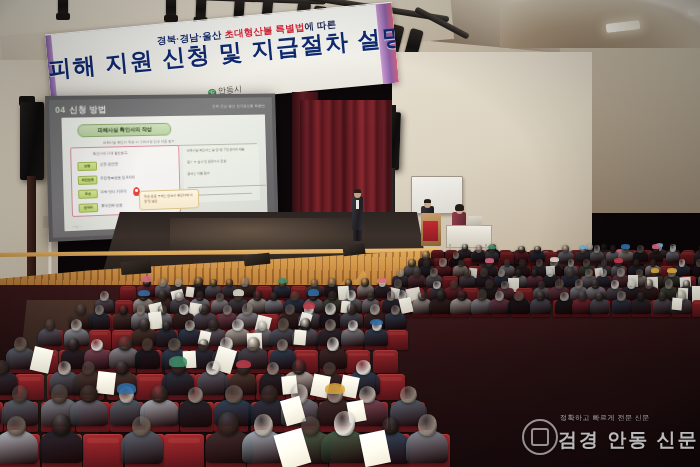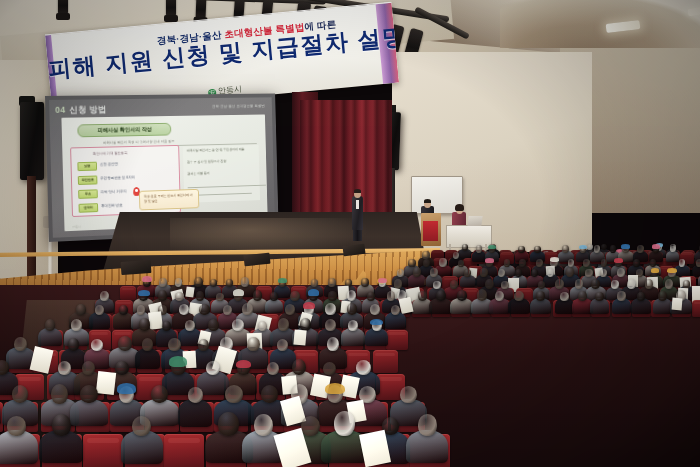--- a/index.html
+++ b/index.html
@@ -1291,14 +1291,19 @@
       <div class="shoulders" style="left: 371.06px; top: 430.706px; width: 39.0175px; height: 33.12px; background: linear-gradient(170deg, rgb(47, 67, 88), rgba(0, 0, 0, 0.78)); filter: brightness(1.09); z-index: 157;"></div>
       <div class="head" style="left: 381.898px; top: 417.162px; width: 17.3411px; height: 18.3027px; background: radial-gradient(at 38% 26%, rgba(255, 255, 255, 0.12), rgb(26, 20, 18) 62%, rgba(0, 0, 0, 0.85)); filter: brightness(1.12); z-index: 158;"></div>
       <div class="seat" style="left: 410.19px; top: 434px; width: 40px; height: 36px; filter: brightness(1.06); z-index: 156;"></div>
       <div class="shoulders" style="left: 406.175px; top: 430.175px; width: 42.0851px; height: 33.12px; background: linear-gradient(170deg, rgb(124, 130, 139), rgba(0, 0, 0, 0.78)); filter: brightness(1.09); z-index: 157;"></div>
       <div class="head" style="left: 417.866px; top: 414.451px; width: 18.7045px; height: 21.2484px; background: radial-gradient(at 38% 26%, rgba(255, 255, 255, 0.12), rgb(125, 113, 104) 62%, rgba(0, 0, 0, 0.85)); filter: brightness(1.12); z-index: 158;"></div>
     </div>
 
   <div class="warmcast"></div>
   <div class="vignette"></div>
 
+  <div class="watermark">
+    <div class="wm-seal"></div>
+    <div class="wm-small">정확하고 빠르게 전문 신문</div>
+    <div class="wm-main">검경 안동 신문</div>
+  </div>
 
 </div>
 
 </body></html>

